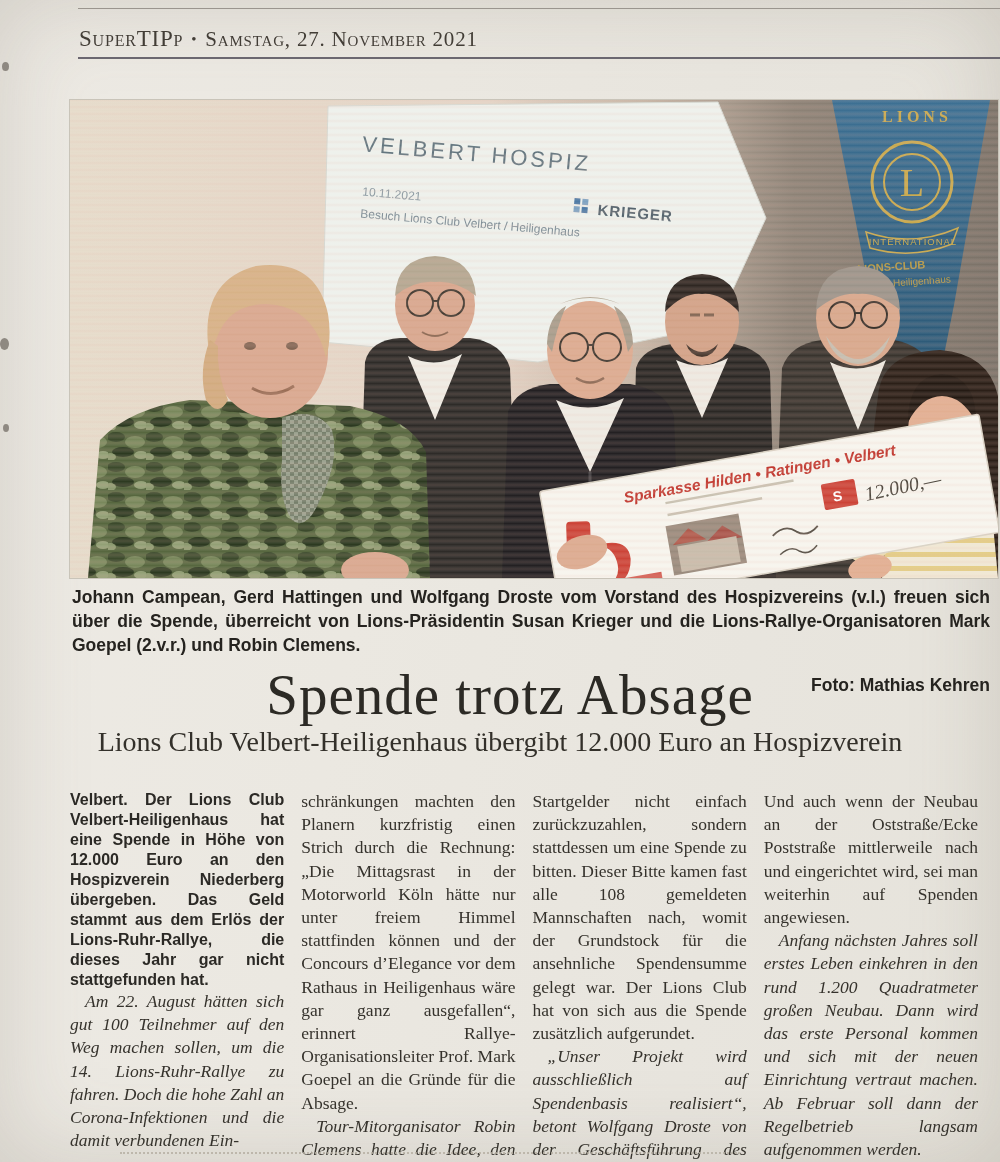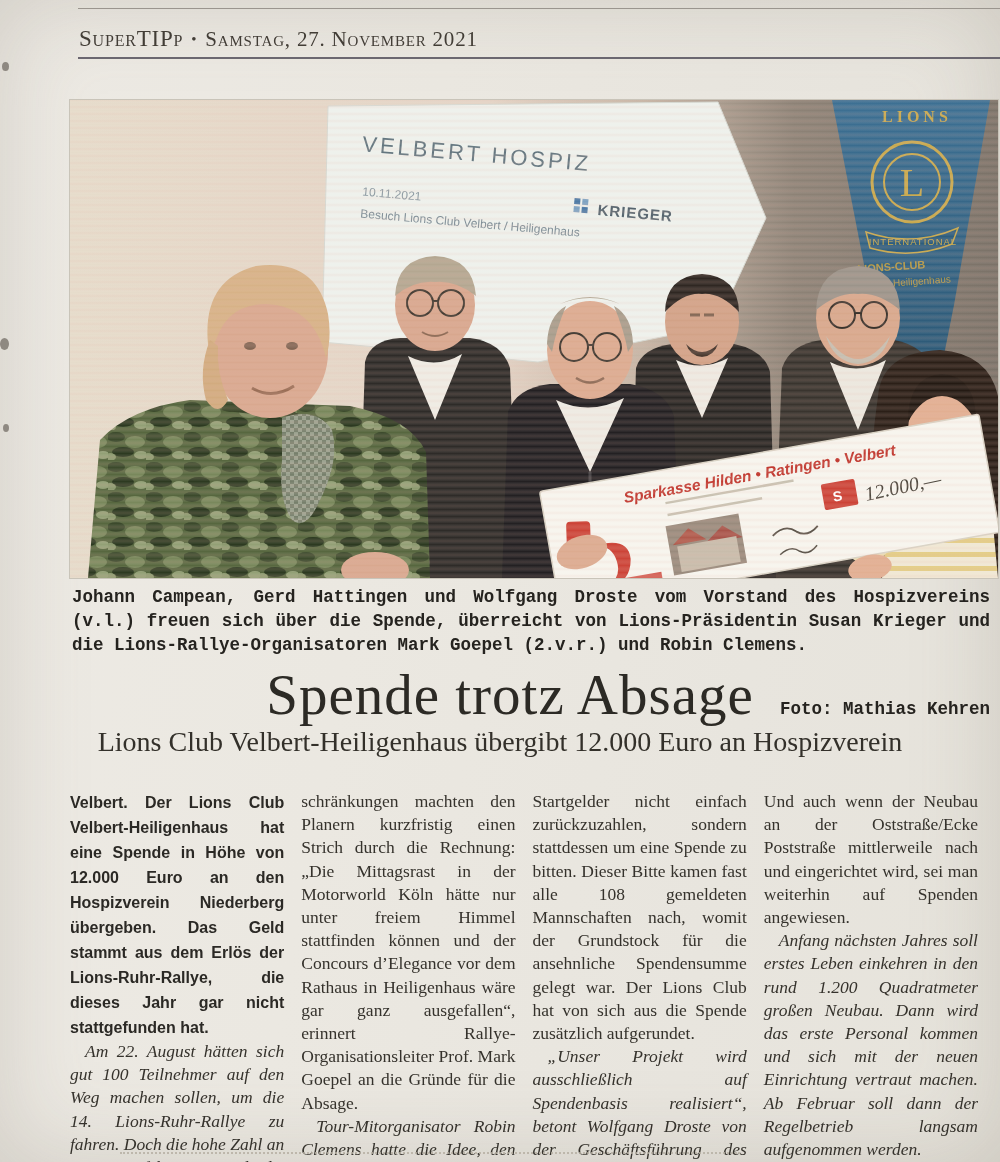--- a/index.html
+++ b/index.html
@@ -14,36 +14,36 @@
   .rule-mid{position:absolute;left:78px;right:0;top:57px;height:2px;background:#6b6770;}
   .masthead{position:absolute;left:79px;top:26px;font-variant:small-caps;color:#423d36;
     font-size:21px;letter-spacing:.8px;white-space:nowrap;}
   .masthead .mast-title{font-size:23px;font-weight:normal;}
   .masthead .mast-bullet{font-size:15px;padding:0 8px;position:relative;top:-2px;}
   
   .photo{position:absolute;left:70px;top:100px;width:928px;height:478px;outline:1px solid #c9c4b9;}
   .photo svg{display:block;}
   
   .caption{position:absolute;left:72px;top:585px;width:918px;
-    font-family:Liberation Mono, monospace;font-weight:bold;
+    font-family:Liberation Sans, sans-serif;font-weight:bold;
     font-size:17.5px;line-height:24px;color:#25231f;text-align:justify;margin:0;}
   .caption .credit{float:right;margin-top:40px;}
   
   .headline{position:absolute;left:0;right:0;top:662px;margin:0;text-align:center;
     font-size:57px;font-weight:400;letter-spacing:1px;color:#2c2a25;padding-left:20px;}
   .subheadline{position:absolute;left:0;right:0;top:726px;margin:0;text-align:center;
     font-size:28px;font-weight:400;color:#33302a;}
   
   .columns{position:absolute;left:70px;top:790px;width:908px;height:372px;
     display:flex;gap:17px;overflow:hidden;}
   .col{flex:1;min-width:0;font-size:17.5px;line-height:23.2px;text-align:justify;color:#35322c;}
   .col p{margin:0;}
   .col p.indent{text-indent:15px;font-style:italic;}
   .lead{font-family:"Liberation Sans",sans-serif;font-weight:bold;font-size:16px;
-    line-height:25px;color:#2b2925;}
+    line-height:20px;color:#2b2925;}
   
   .speck{position:absolute;background:#4a443c;border-radius:50%;opacity:.55;}
   .bottom-dots{position:absolute;left:120px;top:1152px;width:620px;
     border-top:2px dotted #b5afa2;opacity:.8;}
 </style>
 </head>
 <body>
 
 <div class="page">
 

